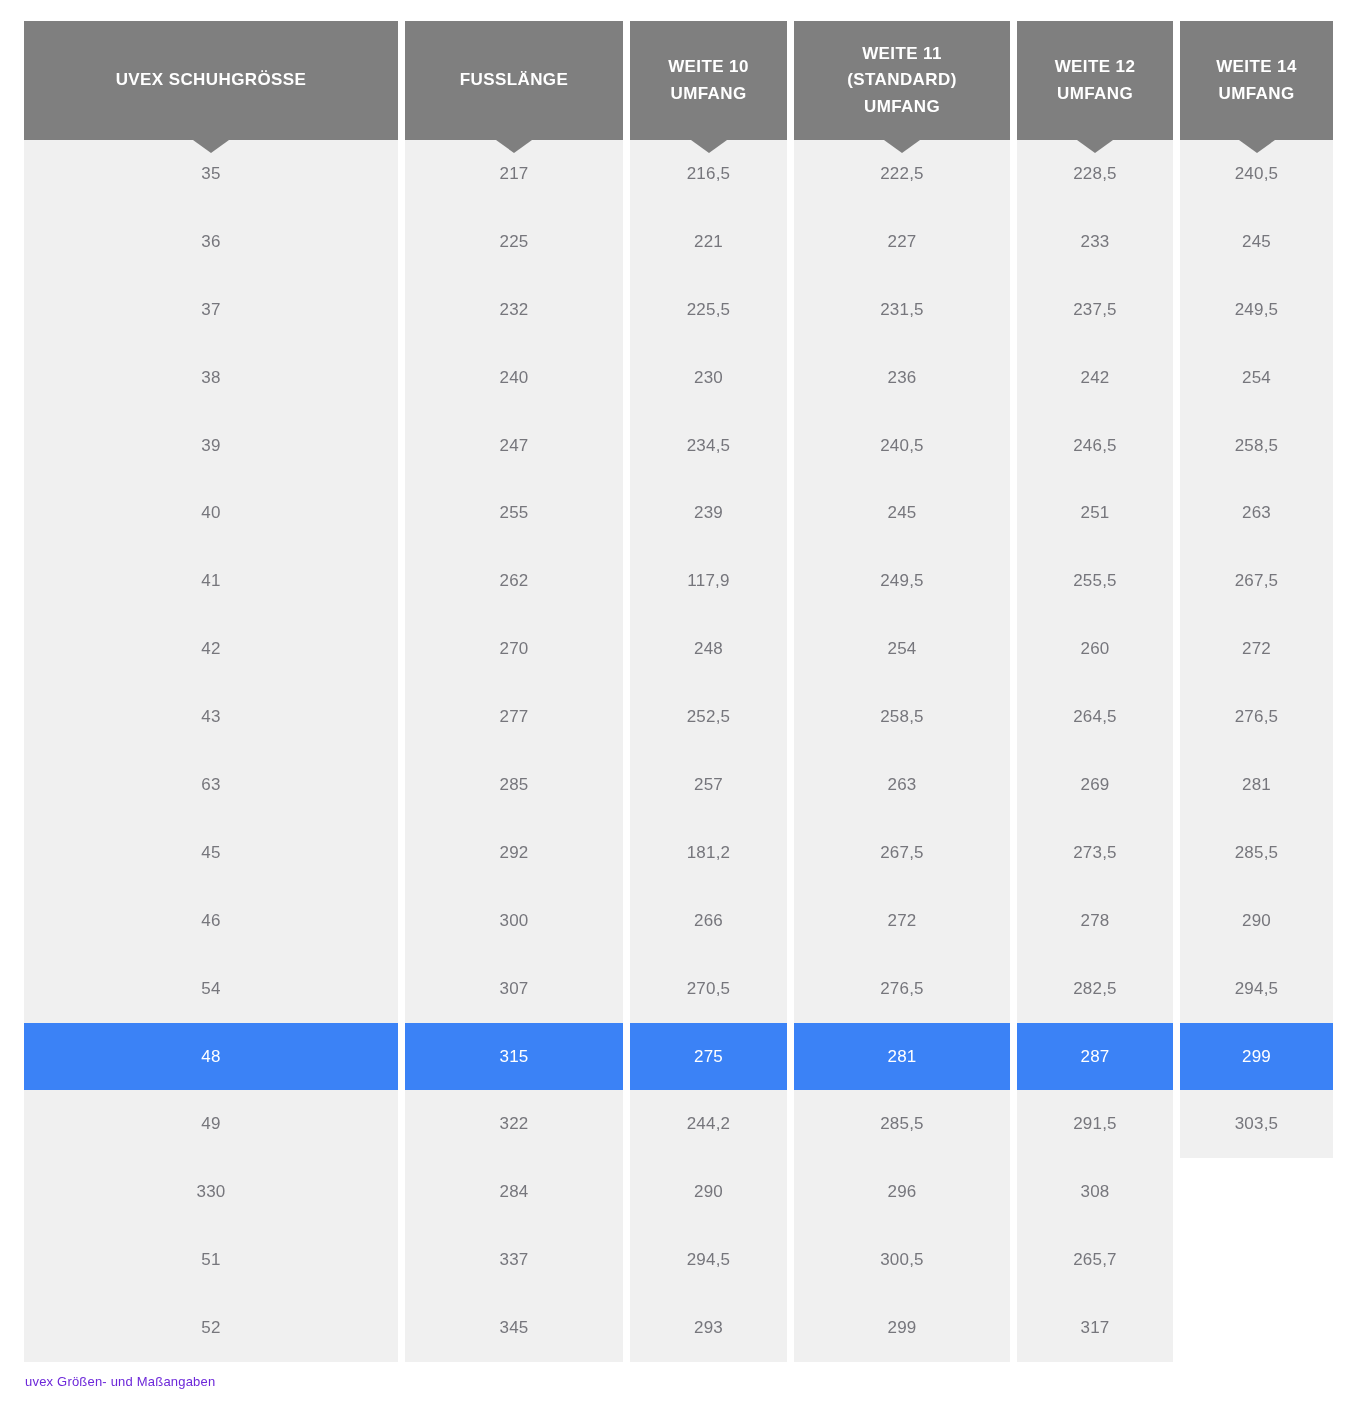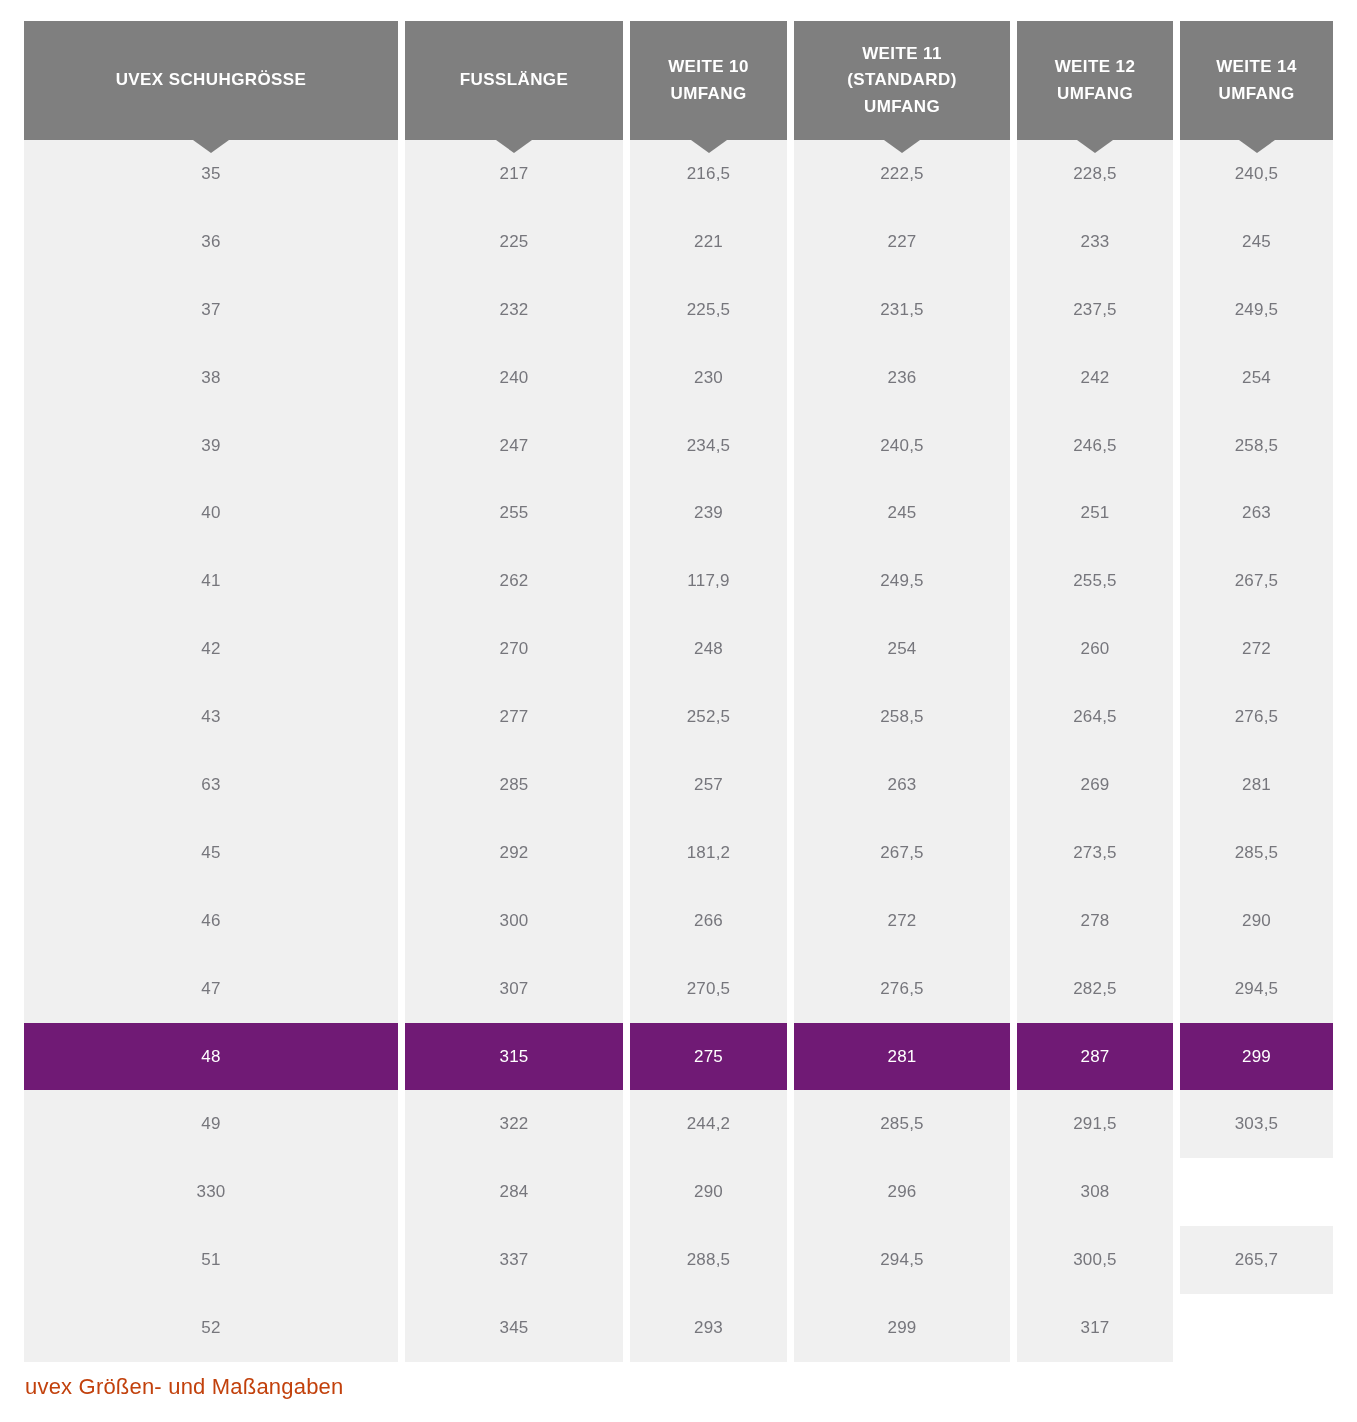--- a/index.html
+++ b/index.html
@@ -59,28 +59,28 @@
     height: 67.9px;
     display: flex;
     align-items: center;
     justify-content: center;
   }
   .cell span {
     color: #76767c;
     font-size: 17px;
     letter-spacing: 0.2px;
   }
-  .row.highlight .cell { background: #701a75; }
+  .row.highlight .cell { background: #3b82f6; }
   .row.highlight .cell span { color: #ffffff; }
   .caption {
     position: absolute;
     left: 25px;
     top: 1374px;
-    color: #c2410c;
-    font-size: 22px;
+    color: #6d28d9;
+    font-size: 13px;
     letter-spacing: 0.2px;
     text-align: center;
   }
 </style>
 </head>
 <body>
 
 <div class="size-table">
   <div class="grid">
       <div class="hcell">
@@ -349,21 +349,21 @@
         </div>
         <div class="cell">
           <span>278</span>
         </div>
         <div class="cell">
           <span>290</span>
         </div>
       </div>
       <div class="grid row">
         <div class="cell">
-          <span>47</span>
+          <span>54</span>
         </div>
         <div class="cell">
           <span>307</span>
         </div>
         <div class="cell">
           <span>270,5</span>
         </div>
         <div class="cell">
           <span>276,5</span>
         </div>
@@ -430,23 +430,20 @@
         <div class="cell">
           <span>308</span>
         </div>
       </div>
       <div class="grid row">
         <div class="cell">
           <span>51</span>
         </div>
         <div class="cell">
           <span>337</span>
-        </div>
-        <div class="cell">
-          <span>288,5</span>
         </div>
         <div class="cell">
           <span>294,5</span>
         </div>
         <div class="cell">
           <span>300,5</span>
         </div>
         <div class="cell">
           <span>265,7</span>
         </div>

